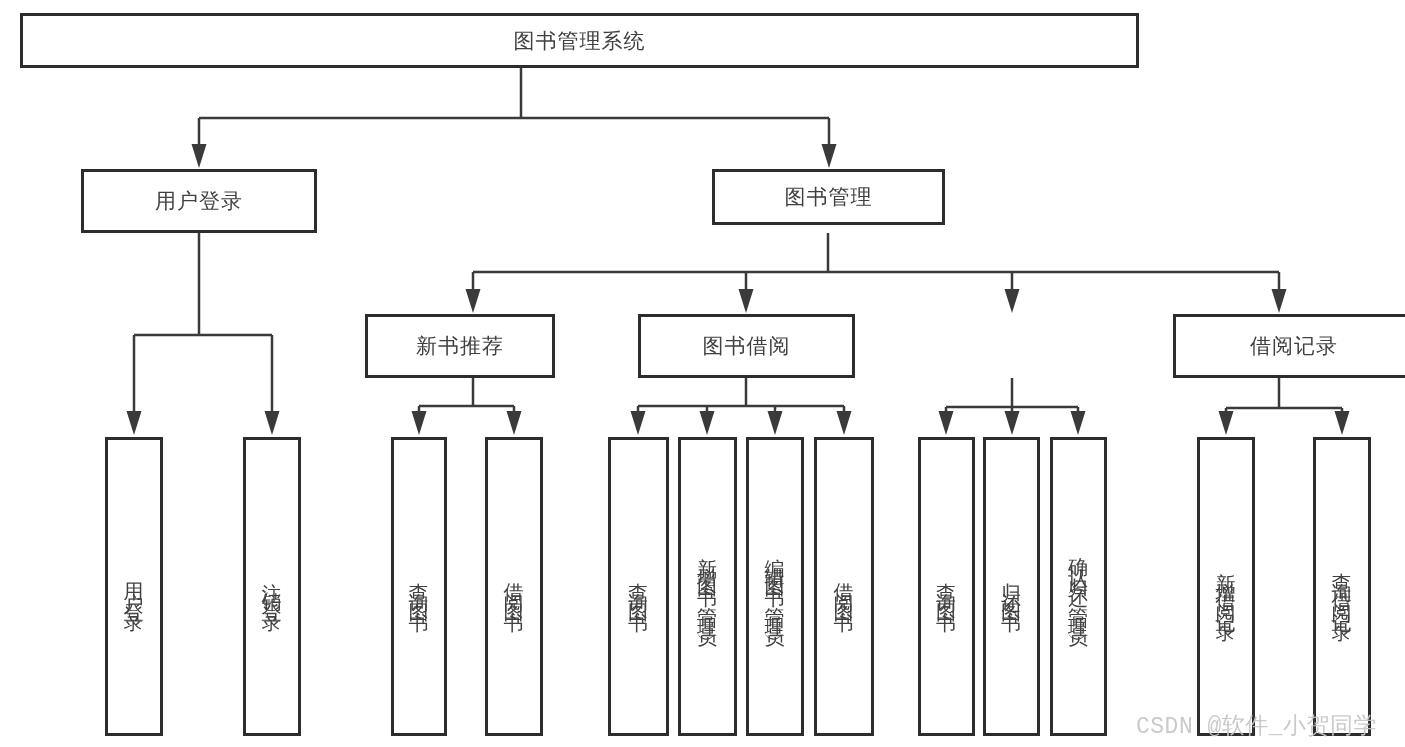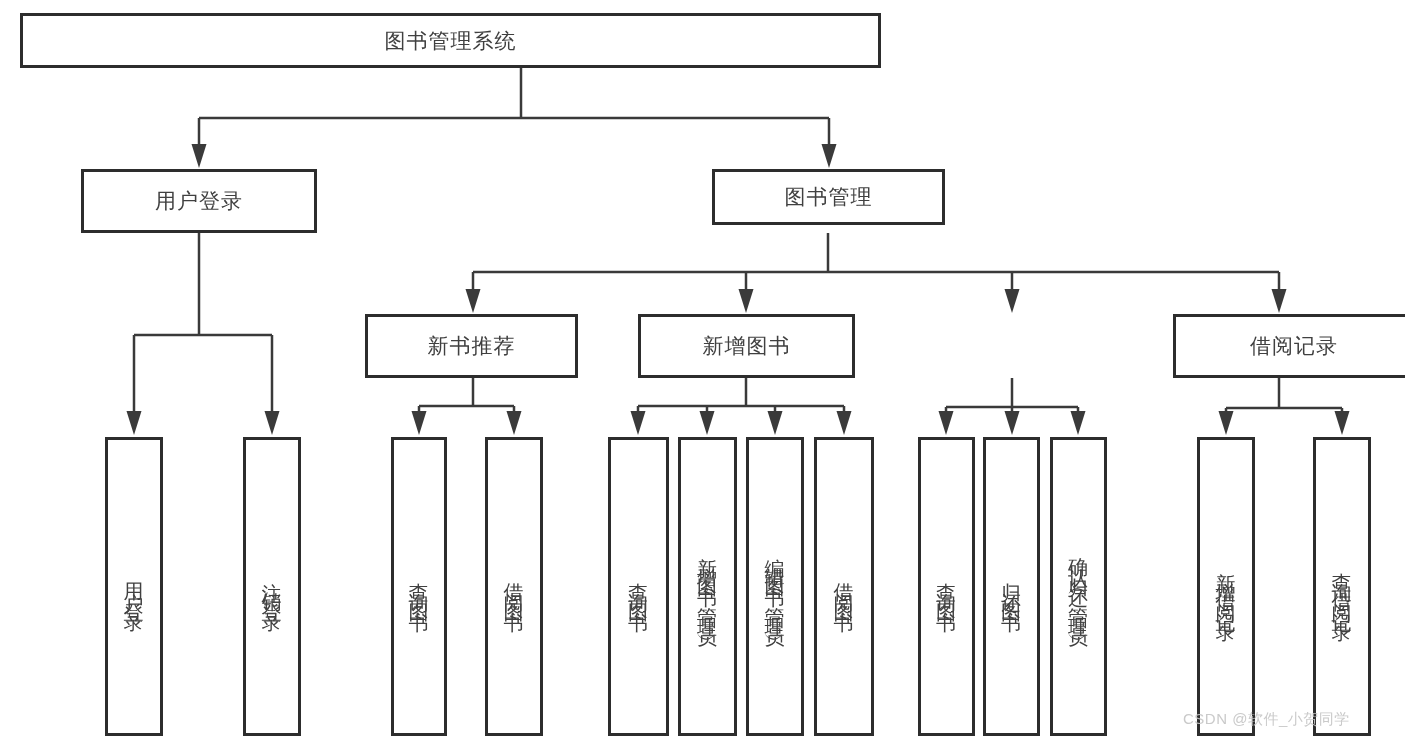--- a/index.html
+++ b/index.html
@@ -31,26 +31,27 @@
   }
   .node.v{
     writing-mode:vertical-rl;
     text-orientation:mixed;
     font-size:20px;
     letter-spacing:10px;
     line-height:1;
   }
   .watermark{
     position:absolute;
-    left:1183px;top:710px;
-    font-size:15px;
+    left:1136px;top:710px;
+    font-size:23px;
     color:rgba(198,198,198,0.92);
     white-space:nowrap;
     z-index:3;
     letter-spacing:0.5px;
+    font-family:Liberation Mono, monospace;
   }
 </style>
 </head>
 <body>
 
 <div id="stage">
 
   <svg id="connectors" width="1405" height="747" viewBox="0 0 1405 747">
 
     <path class="line" d="M521 68 V118"></path>
@@ -106,27 +107,27 @@
     <polygon class="arrow" points="1070.5,411 1085.5,411 1078,435"></polygon>
 
     <path class="line" d="M1279 378 V408"></path>
     <path class="line" d="M1226 408 H1342"></path>
     <path class="line" d="M1226 408 V418"></path>
     <path class="line" d="M1342 408 V418"></path>
     <polygon class="arrow" points="1218.5,411 1233.5,411 1226,435"></polygon>
     <polygon class="arrow" points="1334.5,411 1349.5,411 1342,435"></polygon>
   </svg>
 
-  <div class="node h" style="left:20px;top:13px;width:861px;height:55px">图书管理系统</div>
+  <div class="node h" style="left:20px;top:13px;width:1119px;height:55px">图书管理系统</div>
 
   <div class="node h" style="left:81px;top:169px;width:236px;height:64px">用户登录</div>
   <div class="node h" style="left:712px;top:169px;width:233px;height:56px">图书管理</div>
 
-  <div class="node h" style="left:365px;top:314px;width:213px;height:64px">新书推荐</div>
-  <div class="node h" style="left:638px;top:314px;width:217px;height:64px">新增图书</div>
+  <div class="node h" style="left:365px;top:314px;width:190px;height:64px">新书推荐</div>
+  <div class="node h" style="left:638px;top:314px;width:217px;height:64px">图书借阅</div>
   <div class="node h" style="left:1173px;top:314px;width:242px;height:64px">借阅记录</div>
 
   <div class="node v" style="left:105px;top:437px;width:58px;height:299px">用户登录</div>
   <div class="node v" style="left:243px;top:437px;width:58px;height:299px">注销登录</div>
 
   <div class="node v" style="left:391px;top:437px;width:56px;height:299px">查询图书</div>
   <div class="node v" style="left:485px;top:437px;width:58px;height:299px">借阅图书</div>
 
   <div class="node v" style="left:608px;top:437px;width:61px;height:299px">查询图书</div>
   <div class="node v" style="left:678px;top:437px;width:59px;height:299px">新增图书（管理员）</div>

